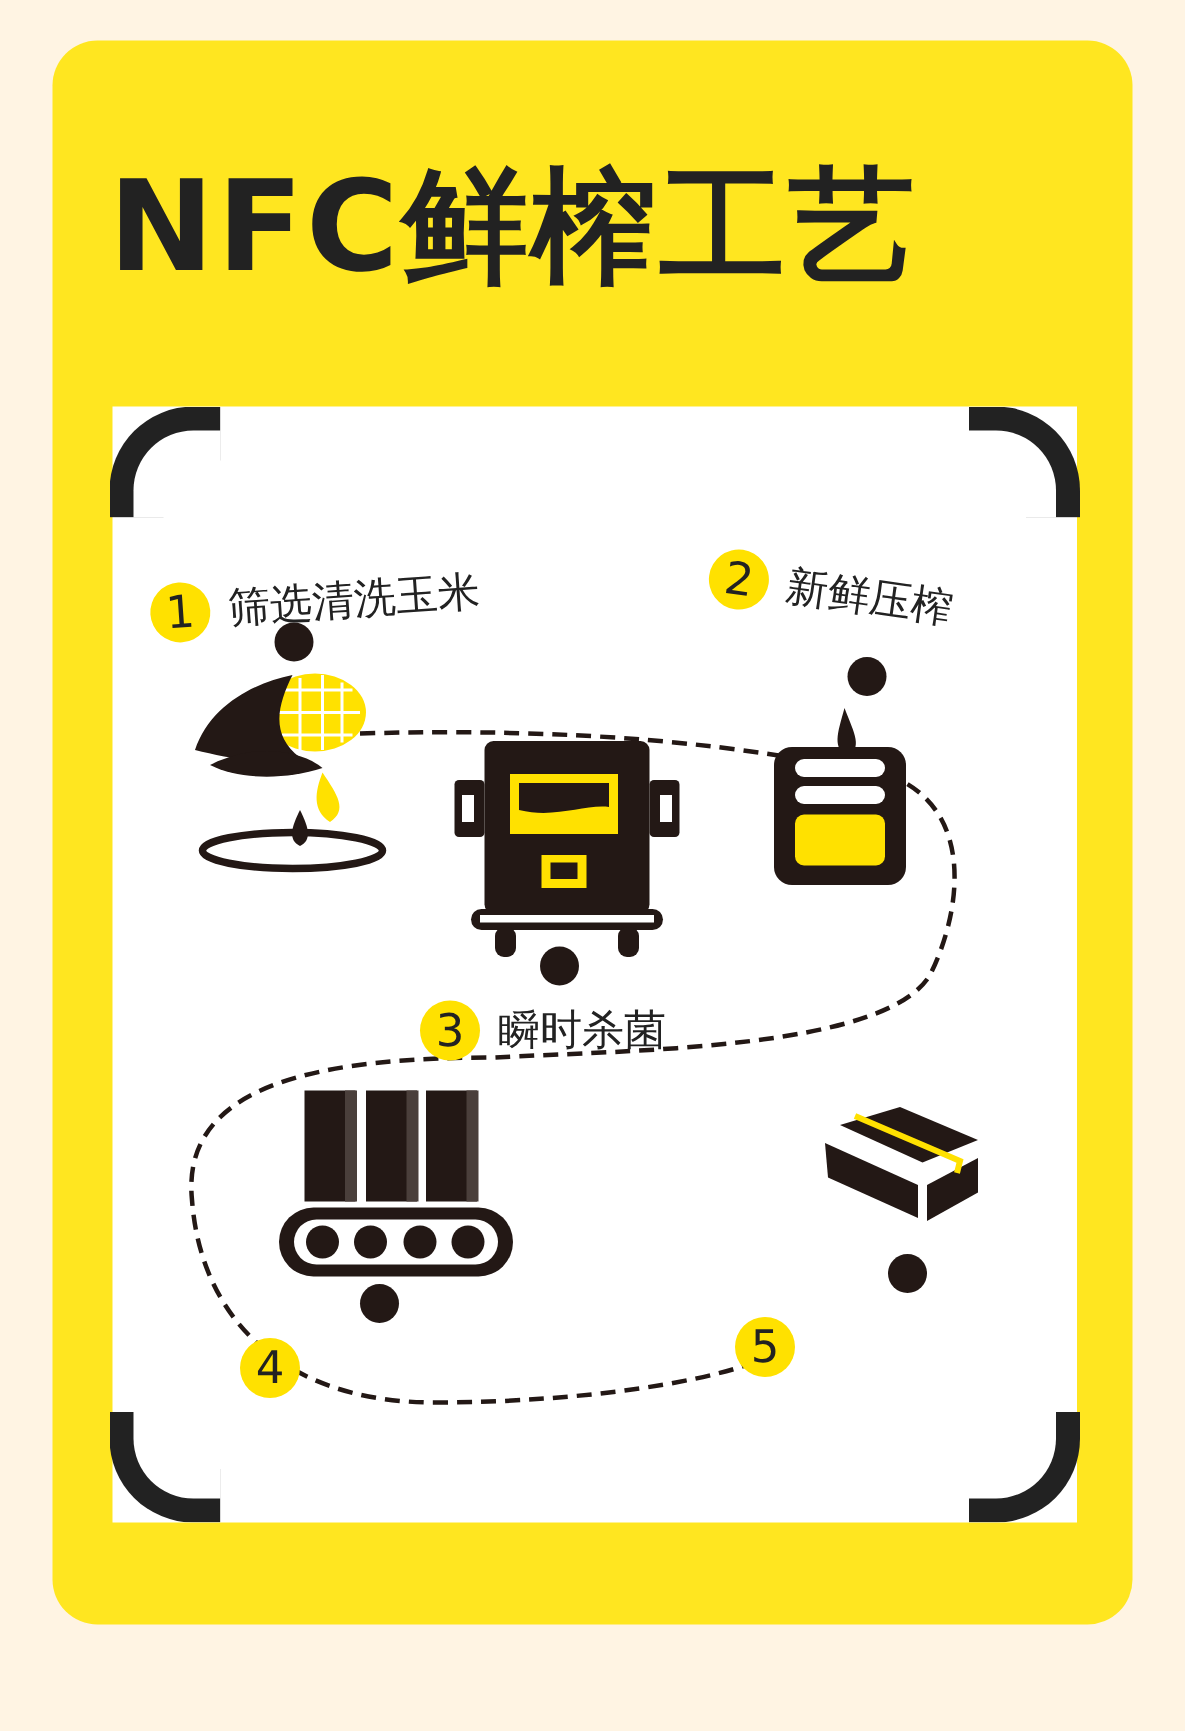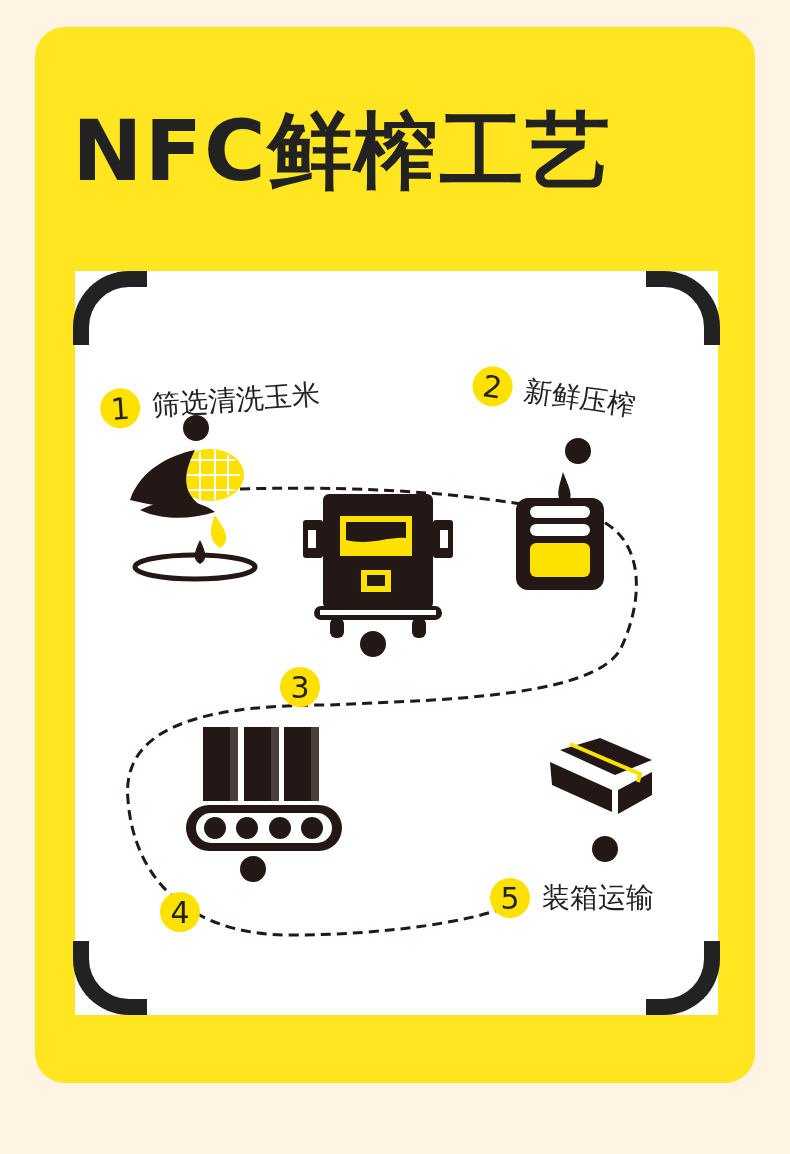--- a/index.html
+++ b/index.html
@@ -101,20 +101,20 @@
 <div class="step" style="left:100px;top:382px;transform:rotate(-4deg);">
   <div class="num">1</div>
   <div class="lbl">筛选清洗玉米</div>
 </div>
 <div class="step" style="left:472px;top:375px;transform:rotate(8deg);">
   <div class="num">2</div>
   <div class="lbl">新鲜压榨</div>
 </div>
 <div class="step" style="left:280px;top:667px;">
   <div class="num">3</div>
+  <div class="lbl">瞬时杀菌</div>
 </div>
 <div class="step" style="left:160px;top:892px;">
   <div class="num">4</div>
 </div>
 <div class="step" style="left:490px;top:878px;">
   <div class="num">5</div>
-  <div class="lbl">装箱运输</div>
 </div>
 
 </body></html>

